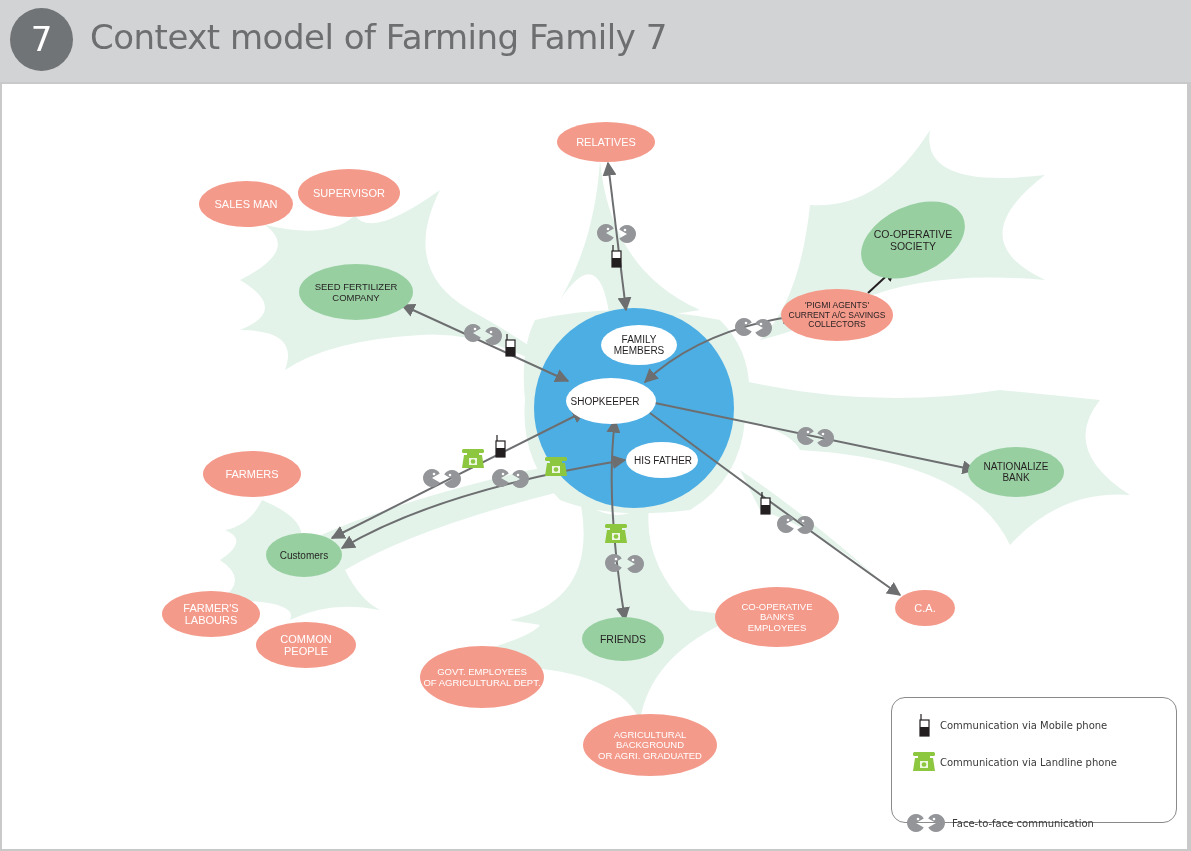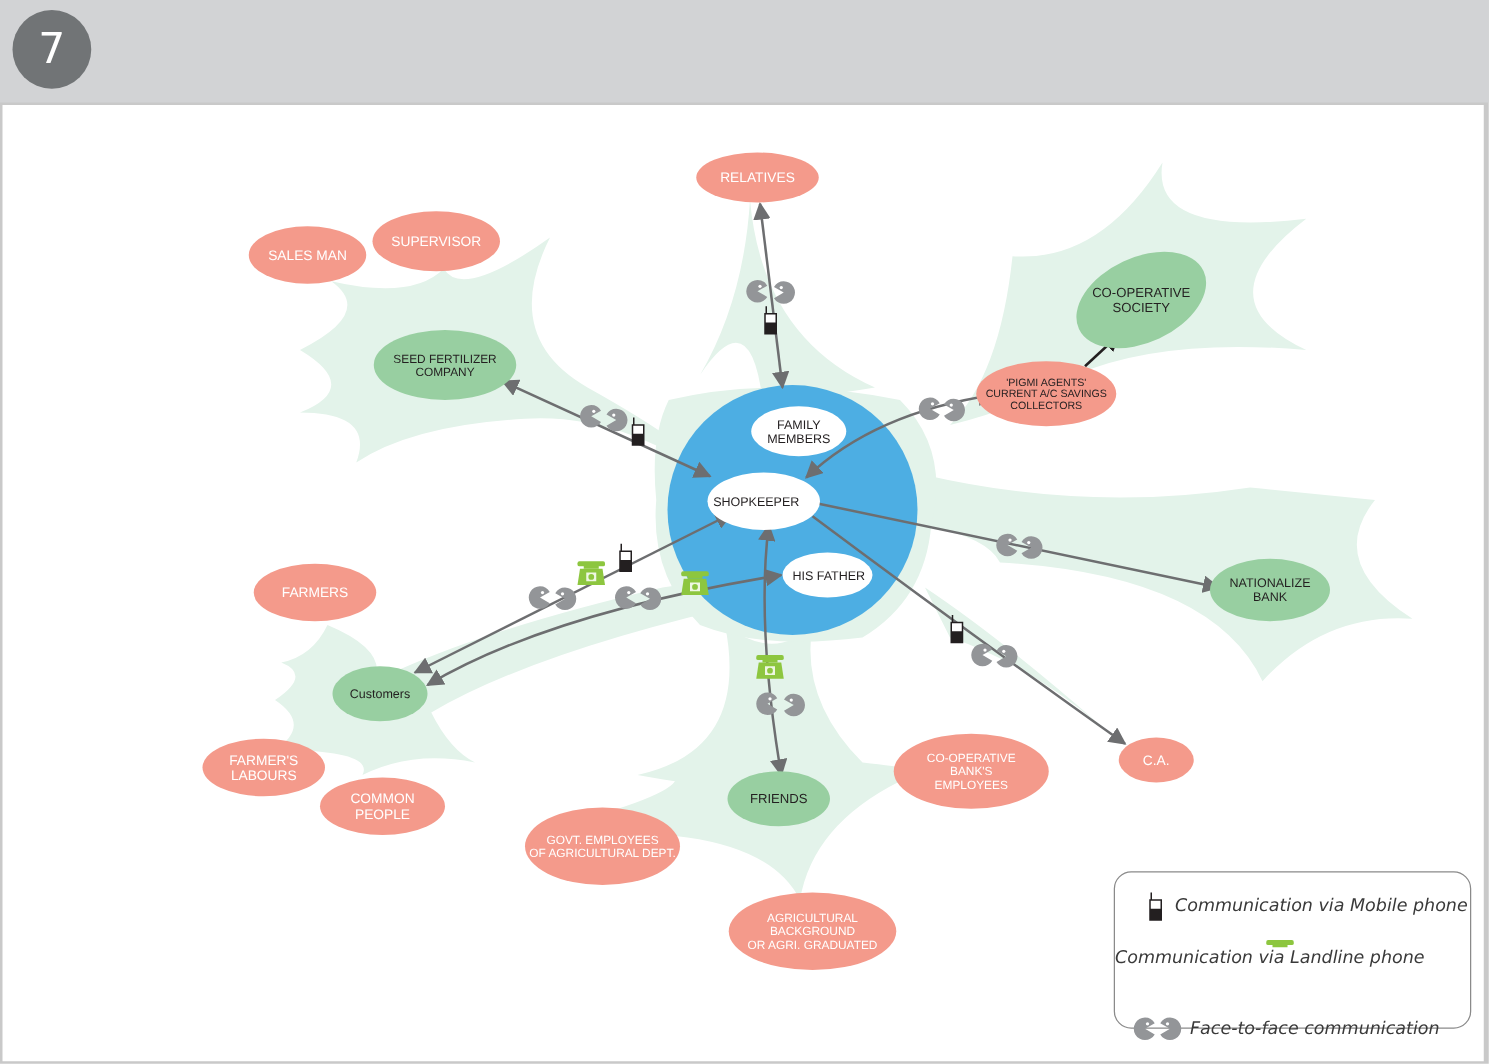--- a/index.html
+++ b/index.html
@@ -5,27 +5,28 @@
   html, body { margin: 0; padding: 0; }
   body { width: 1191px; height: 851px; position: relative; overflow: hidden; background: #c9c9c9; font-family: "Liberation Sans", sans-serif; }
   #header { position: absolute; left: 0; top: 0; width: 1191px; height: 82px; background: #d2d3d5; }
   #badge { position: absolute; left: 10px; top: 8px; width: 63px; height: 63px; border-radius: 50%; background: #717476; color: #fff; font-size: 34px; line-height: 63px; text-align: center; font-family: "DejaVu Sans", sans-serif; }
   #title { position: absolute; left: 90px; top: 17px; font-size: 34px; color: #6d6e70; font-family: "DejaVu Sans", sans-serif; letter-spacing: -0.5px; }
   #canvas { position: absolute; left: 2px; top: 84px; width: 1185px; height: 765px; background: #ffffff; }
   svg { position: absolute; left: 0; top: 0; }
   .lbl { font-family: "Liberation Sans", sans-serif; font-size: 11px; }
   #legend { position: absolute; left: 891px; top: 697px; width: 284px; height: 124px; border: 1px solid #8a8a8a; border-radius: 14px; background: #fff; }
   .leg-row { position: absolute; left: 0; height: 24px; display: flex; align-items: center; }
-  .leg-row span.txt { font-family: "DejaVu Sans", sans-serif; font-size: 14px; color: #3a3a3a; font-style: italic; }
+  .leg-row span.txt { font-family: "DejaVu Sans", sans-serif; font-size: 10px; color: #3a3a3a; }
 </style>
 </head>
 <body>
 
 <div id="header">
   <div id="badge">7</div>
+  <div id="title">Context model of Farming Family 7</div>
 </div>
 
 <div id="canvas">
   <svg id="diagram" width="1185" height="765" viewBox="2 84 1185 765">
     <defs>
       <marker id="arr" viewBox="0 0 10 10" refX="9" refY="5" markerWidth="7" markerHeight="7" orient="auto-start-reverse">
         <path d="M0,0 L10,5 L0,10 z" fill="#6d6e70"></path>
       </marker>
       <marker id="arrk" viewBox="0 0 10 10" refX="9" refY="5" markerWidth="7" markerHeight="7" orient="auto-start-reverse">
         <path d="M0,0 L10,5 L0,10 z" fill="#231f20"></path>
@@ -216,21 +217,21 @@
       </g>
   </svg>
 
   <div id="legend" style="left:889px; top:613px;">
     <div class="leg-row" style="top:15px;">
       <svg width="48" height="24" style="position:relative;">
           <use href="#mobile" x="32" y="13"></use>
         </svg>
       <span class="txt">Communication via Mobile phone</span>
     </div>
-    <div class="leg-row" style="top:52px;flex-direction:column;">
+    <div class="leg-row" style="top:52px;">
       <svg width="48" height="24" style="position:relative;">
           <use href="#landline" x="32" y="12"></use>
         </svg>
       <span class="txt">Communication via Landline phone</span>
     </div>
     <div class="leg-row" style="top:89px;margin-top:24px;">
       <svg width="60" height="24" style="position:relative;">
           <use href="#pac-l" x="24" y="12"></use>
           <use href="#pac-r" x="44" y="12"></use>
         </svg>

